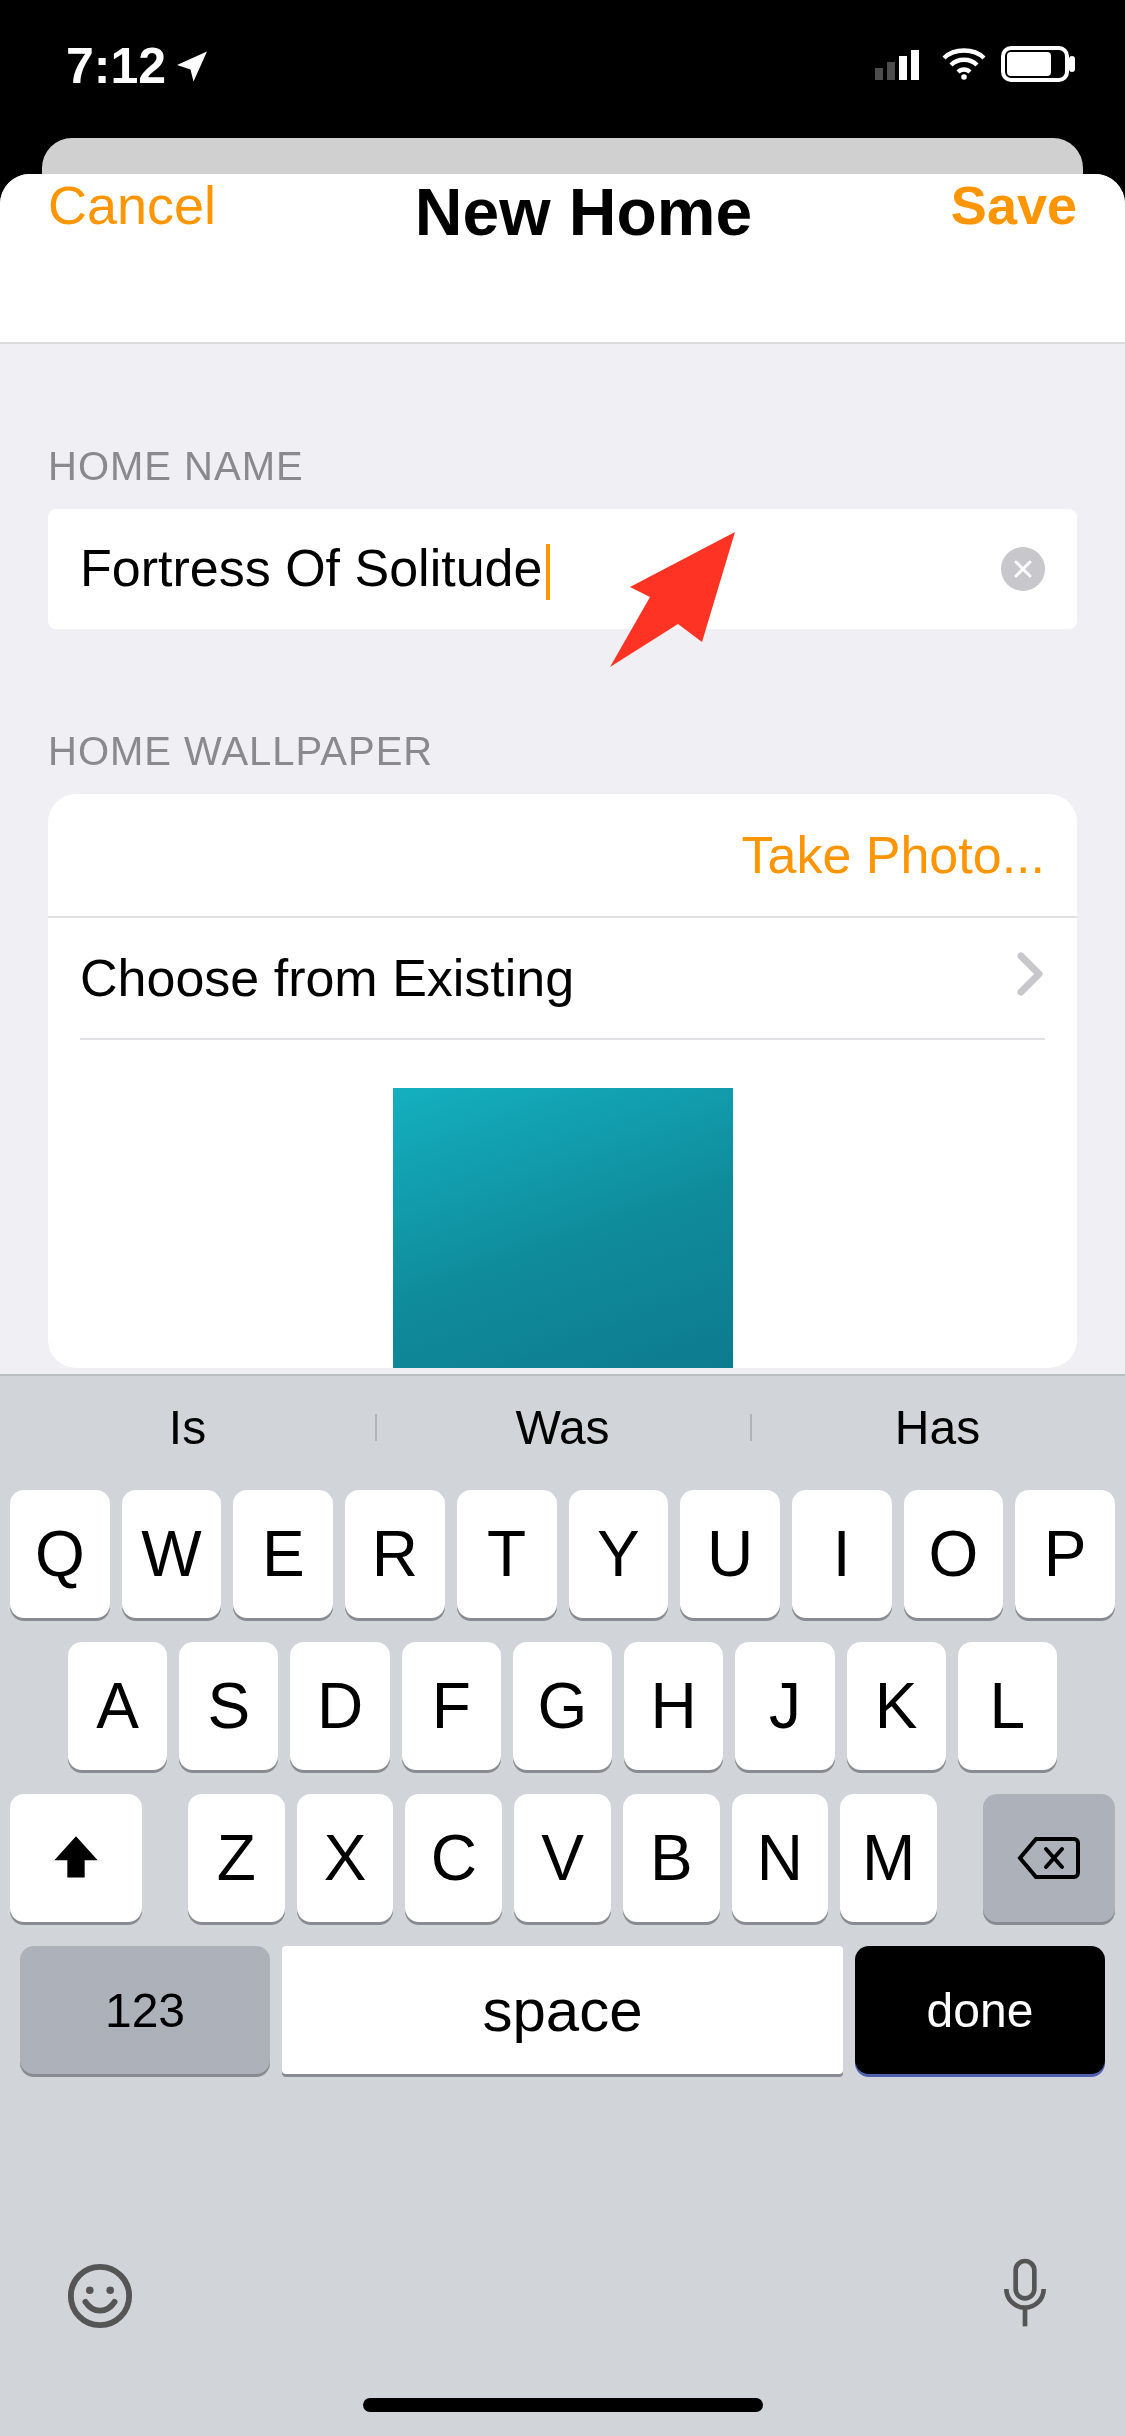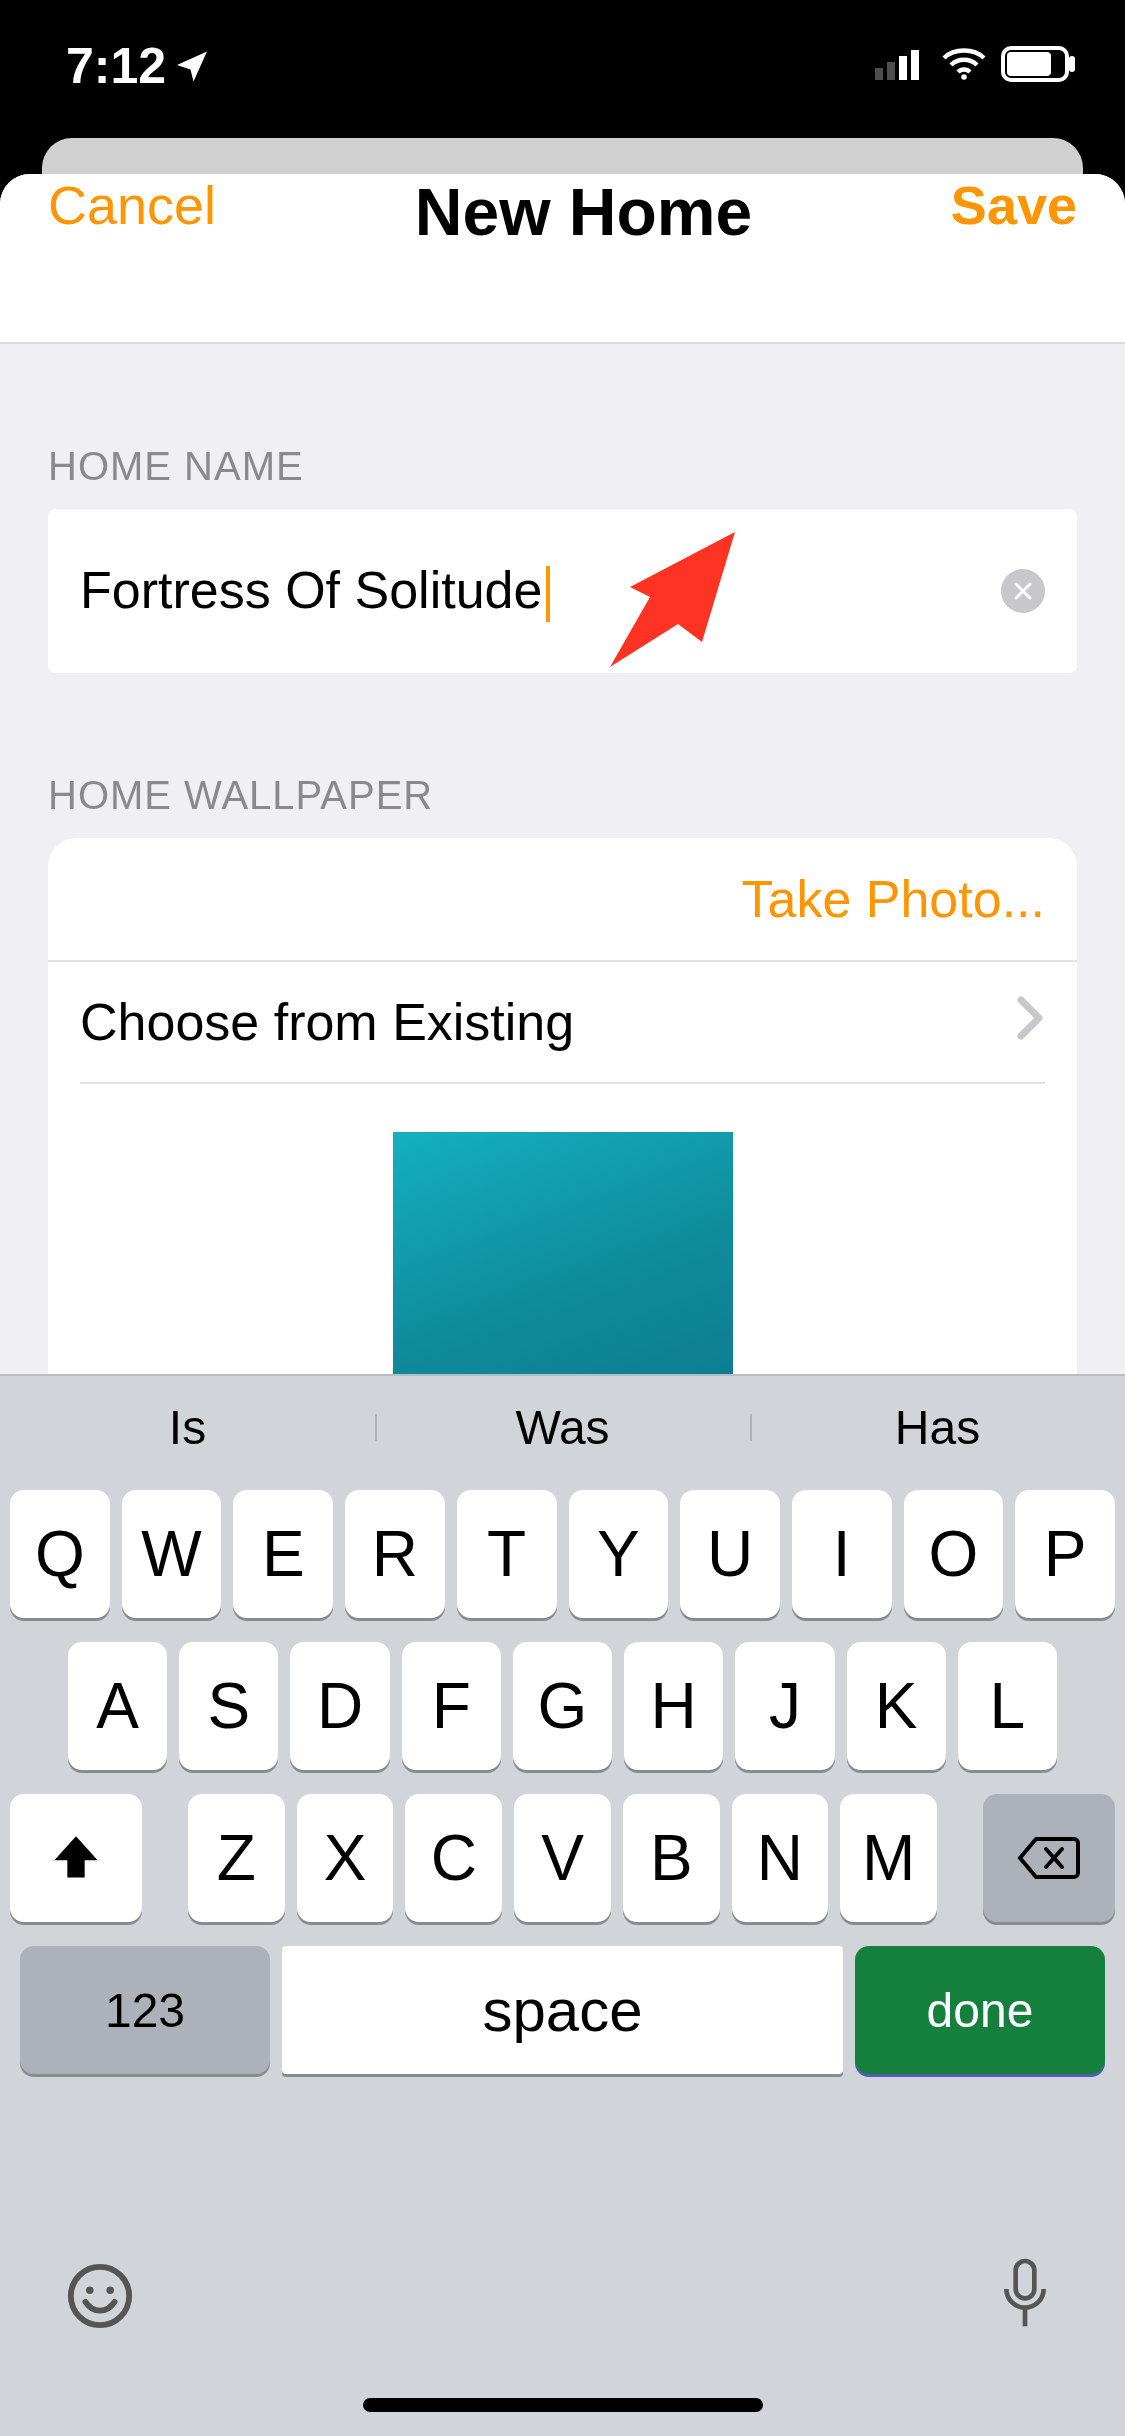--- a/index.html
+++ b/index.html
@@ -35,21 +35,21 @@
 .nav-title { color: #000; font-size: 66px; font-weight: 600; }
 .nav-save { color: #ff9500; font-size: 54px; font-weight: 600; }
 
 .section-header {
   color: #8a8a8e; font-size: 40px; letter-spacing: 1px;
   padding: 100px 48px 20px 48px;
 }
 
 .input-card {
   margin: 0 48px; background: #fff; border-radius: 8px;
-  height: 164px; display: flex; align-items: center; padding: 0 32px;
+  height: 120px; display: flex; align-items: center; padding: 0 32px;
   position: relative;
 }
 .input-text { font-size: 52px; color: #000; flex: 1; position: relative; }
 .input-caret {
   display: inline-block; width: 4px; height: 56px; background: #ff9500;
   margin-left: 4px; vertical-align: middle;
   animation: blink 1s step-start infinite;
 }
 @keyframes blink { 50% { opacity: 0; } }
 .clear-btn {
@@ -100,21 +100,21 @@
   display: flex; align-items: center; justify-content: center;
   font-size: 64px; color: #000;
 }
 .key.shift { flex: 0 0 132px; background: #fff; }
 .key.bksp { flex: 0 0 132px; background: #adb1b9; }
 .row2-pad { width: 46px; flex: none; }
 .row3-gap { width: 22px; flex: none; }
 .bottom-row { display: flex; gap: 12px; padding: 0 10px; }
 .key-123 { flex: 0 0 250px; height: 128px; background: #adb1b9; border-radius: 14px; box-shadow: 0 3px 0 #888b90; display: flex; align-items: center; justify-content: center; font-size: 48px; }
 .key-space { flex: 1; height: 128px; background: #fff; border-radius: 4px; box-shadow: 0 3px 0 #888b90; display: flex; align-items: center; justify-content: center; font-size: 60px; }
-.key-done { flex: 0 0 250px; height: 128px; background: #15803d; border-radius: 14px; box-shadow: 0 3px 0 #5060b0; display: flex; align-items: center; justify-content: center; font-size: 48px; color: #fff; }
+.key-done { flex: 0 0 250px; height: 128px; background: #000000; border-radius: 14px; box-shadow: 0 3px 0 #5060b0; display: flex; align-items: center; justify-content: center; font-size: 48px; color: #fff; }
 .kb-footer {
   position: absolute; bottom: 0; left: 0; right: 0; height: 210px;
   display: flex; align-items: flex-start; justify-content: space-between;
   padding: 30px 60px 0 60px;
 }
 .emoji-btn, .mic-btn { width: 80px; height: 80px; color: #555; display:flex; align-items:center; justify-content:center;}
 .home-indicator {
   position: absolute; bottom: 24px; left: 50%; transform: translateX(-50%);
   width: 400px; height: 14px; background: #000; border-radius: 10px;
 }

